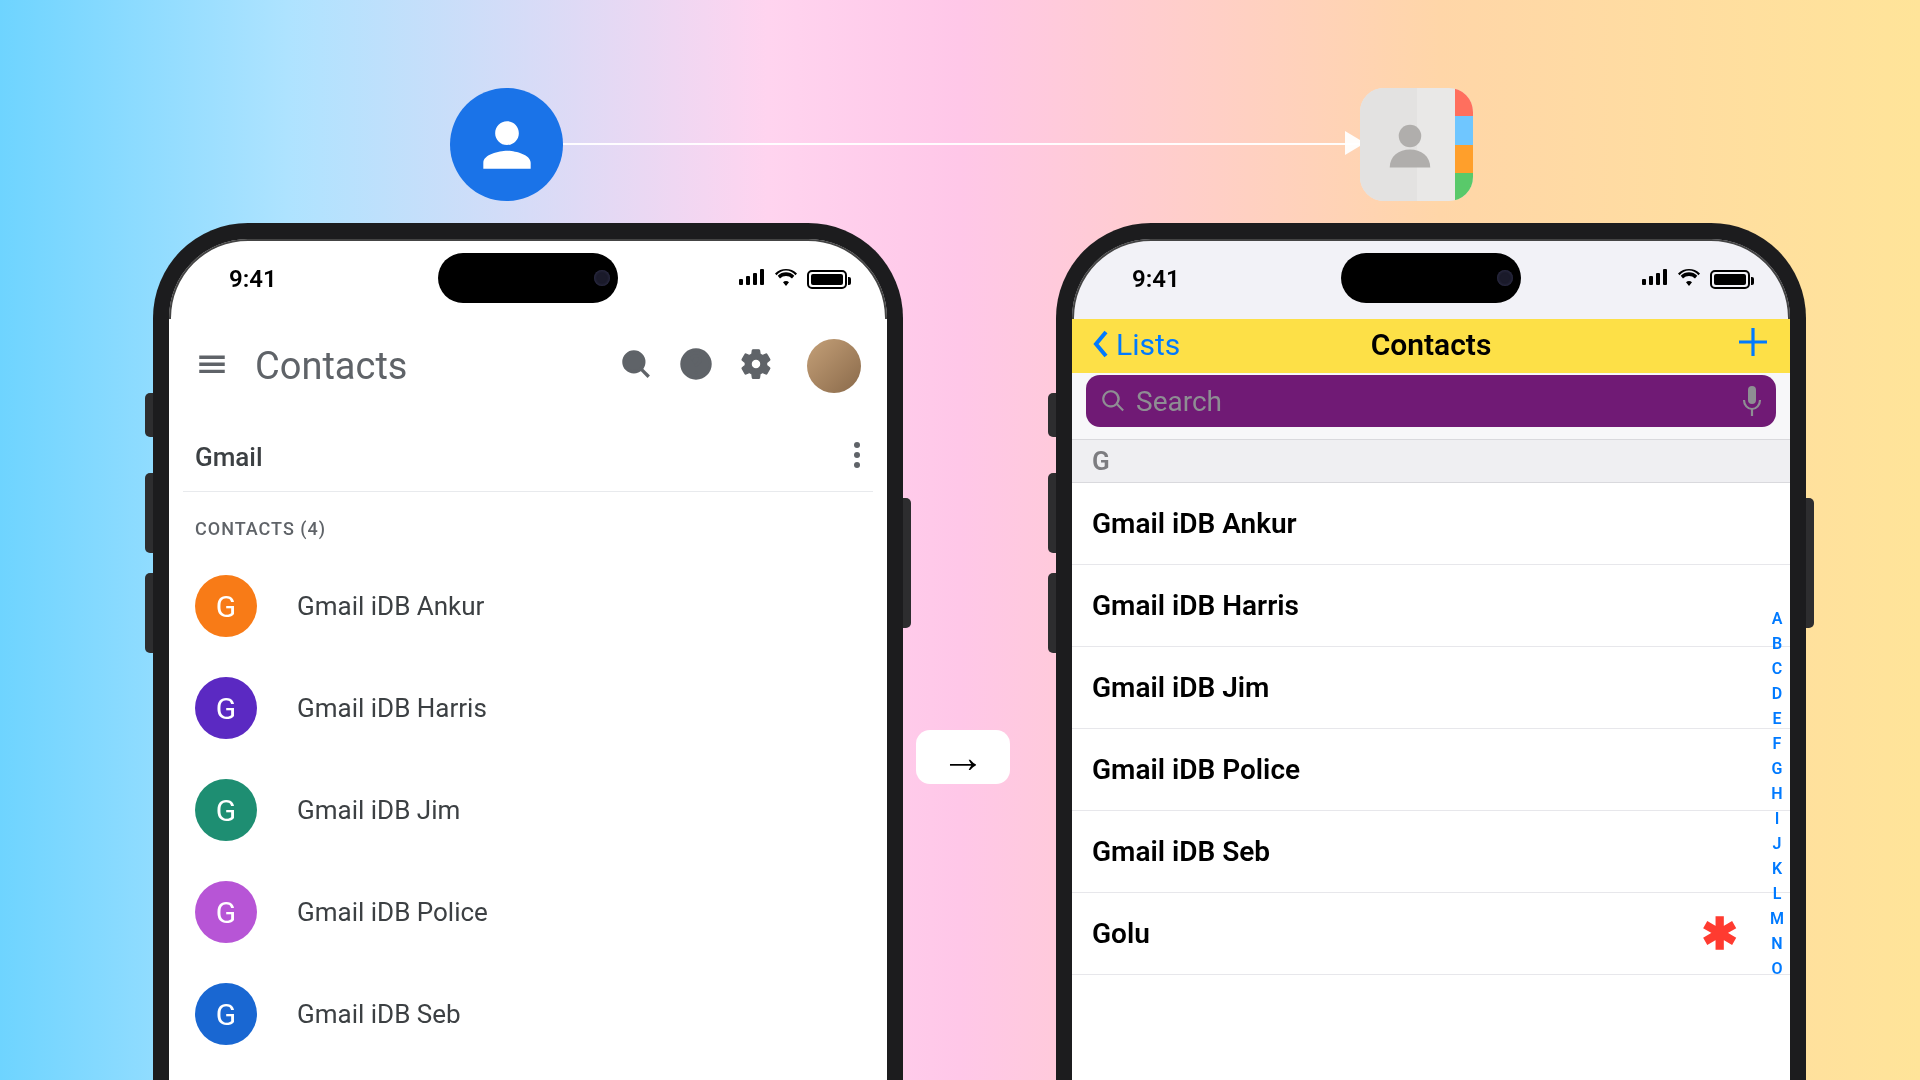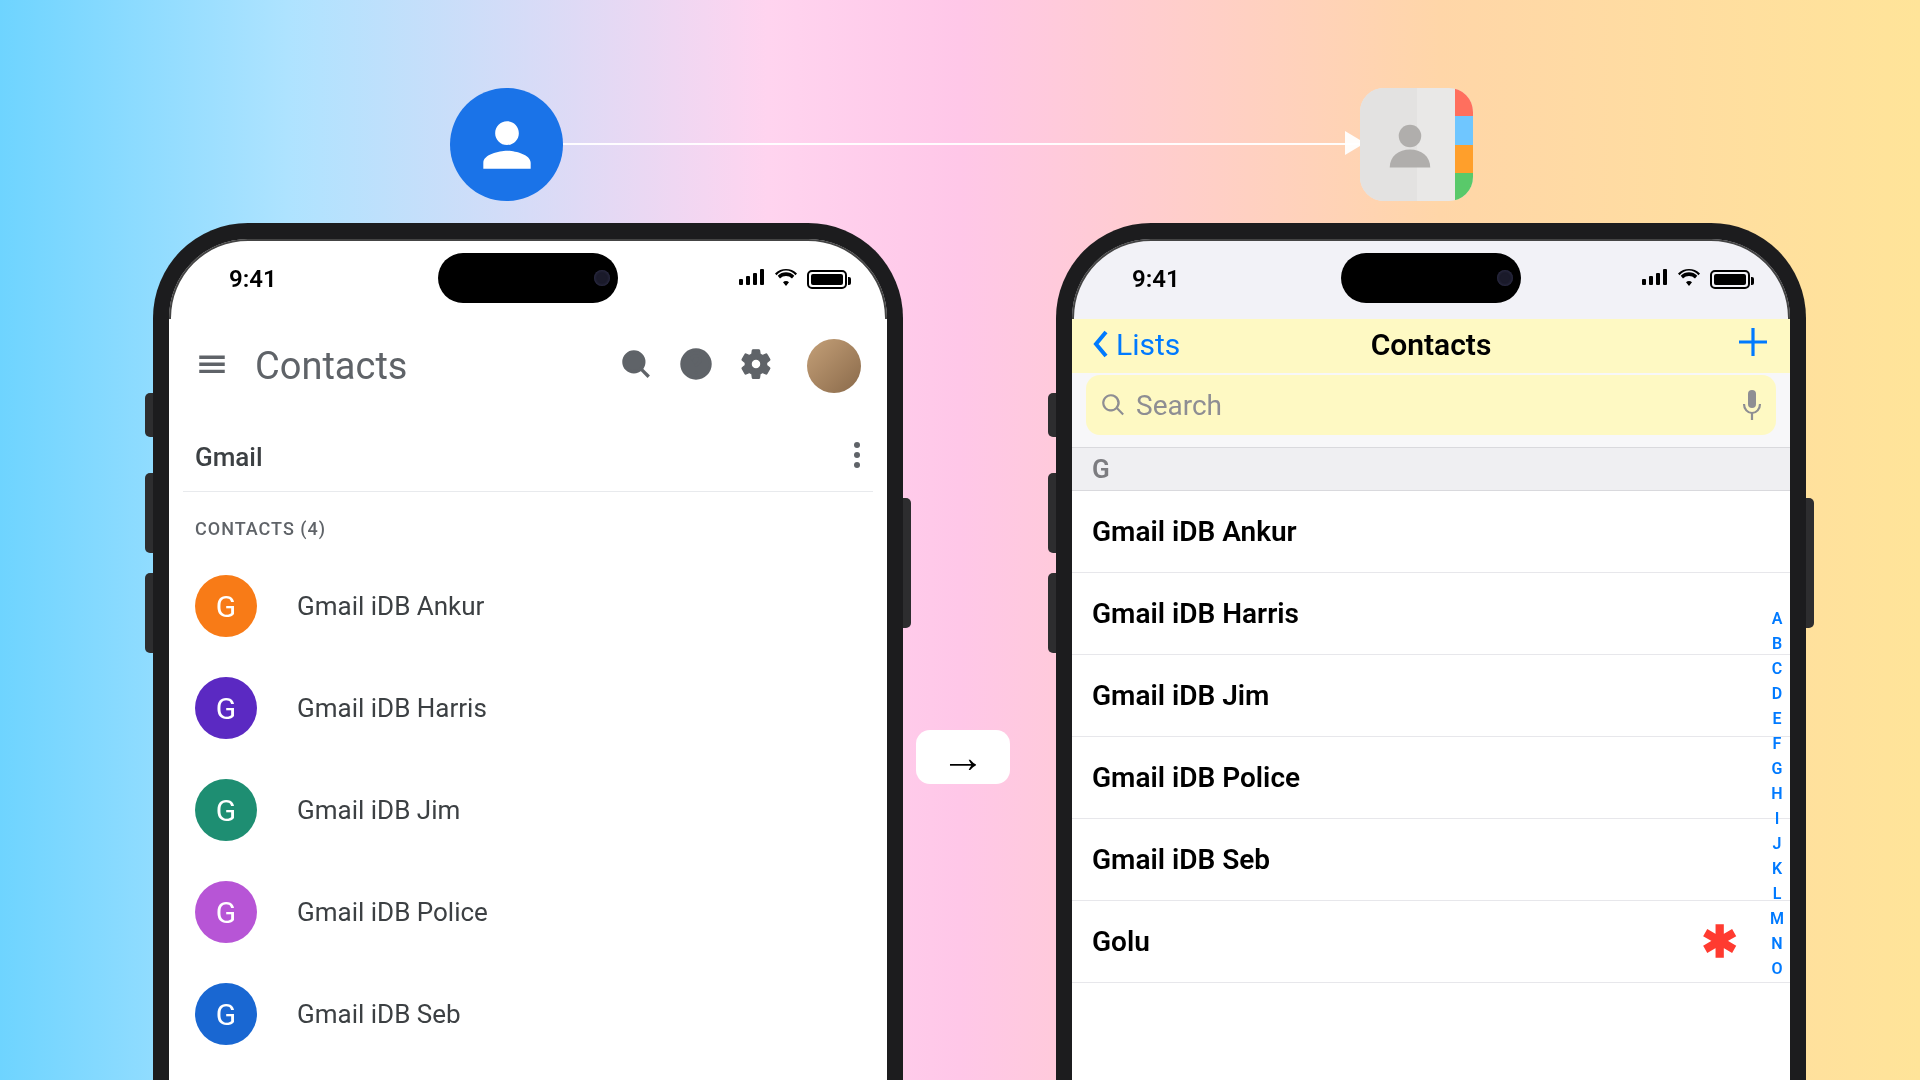--- a/index.html
+++ b/index.html
@@ -86,29 +86,29 @@
 
 .gc-section-label { padding: 26px 26px 16px; font-size: 18px; color: #5f6368; letter-spacing: 1px; font-weight: 500; }
 
 .gc-contacts { padding: 0 14px; }
 .gc-contact { display: flex; align-items: center; padding: 20px 12px; gap: 40px; }
 .gc-badge { width: 62px; height: 62px; border-radius: 50%; display: flex; align-items: center; justify-content: center; color: #fff; font-size: 30px; font-weight: 400; }
 .gc-contact-name { font-size: 26px; color: #3c4043; }
 
 
 .ac-app { position: absolute; top: 80px; left: 0; right: 0; bottom: 0; background: #fff; }
-.ac-nav { display: flex; align-items: center; padding: 6px 20px 10px; background: #fef9c3; position: relative; }
+.ac-nav { display: flex; align-items: center; padding: 6px 20px 10px; background: #fde047; position: relative; }
 .ac-back { display: flex; align-items: center; color: #007aff; font-size: 30px; }
 .ac-back svg { width: 20px; height: 32px; fill: none; stroke: #007aff; stroke-width: 4; margin-right: 4px; }
 .ac-title { position: absolute; left: 50%; transform: translateX(-50%); font-size: 30px; font-weight: 600; }
 .ac-add { margin-left: auto; }
 .ac-add svg { width: 34px; height: 34px; stroke: #007aff; stroke-width: 3.2; fill: none; }
 
 .ac-search-wrap { padding: 2px 14px 12px; background: #f7f7f9; }
-.ac-search { background: #fef9c3; border-radius: 14px; height: 60px; display: flex; align-items: center; padding: 0 14px; gap: 10px; }
+.ac-search { background: #701a75; border-radius: 14px; height: 52px; display: flex; align-items: center; padding: 0 14px; gap: 10px; }
 .ac-search svg.mag { width: 26px; height: 26px; fill: #8e8e93; }
 .ac-search-placeholder { flex: 1; font-size: 28px; color: #8e8e93; }
 .ac-search svg.mic { width: 20px; height: 30px; fill: #8e8e93; }
 
 .ac-section { background: #efeff2; padding: 6px 20px; font-size: 26px; font-weight: 600; color: #7c7c80; border-top: 1px solid #d9d9dd; border-bottom: 1px solid #d9d9dd; }
 
 .ac-list { background: #fff; }
 .ac-row { padding: 24px 20px; font-size: 28px; font-weight: 600; border-bottom: 1px solid #e7e7eb; display: flex; align-items: center; }
 .ac-row-star { margin-left: auto; color: #ff3b30; font-size: 44px; font-weight: 700; line-height: 20px; padding-right: 32px; }
 

